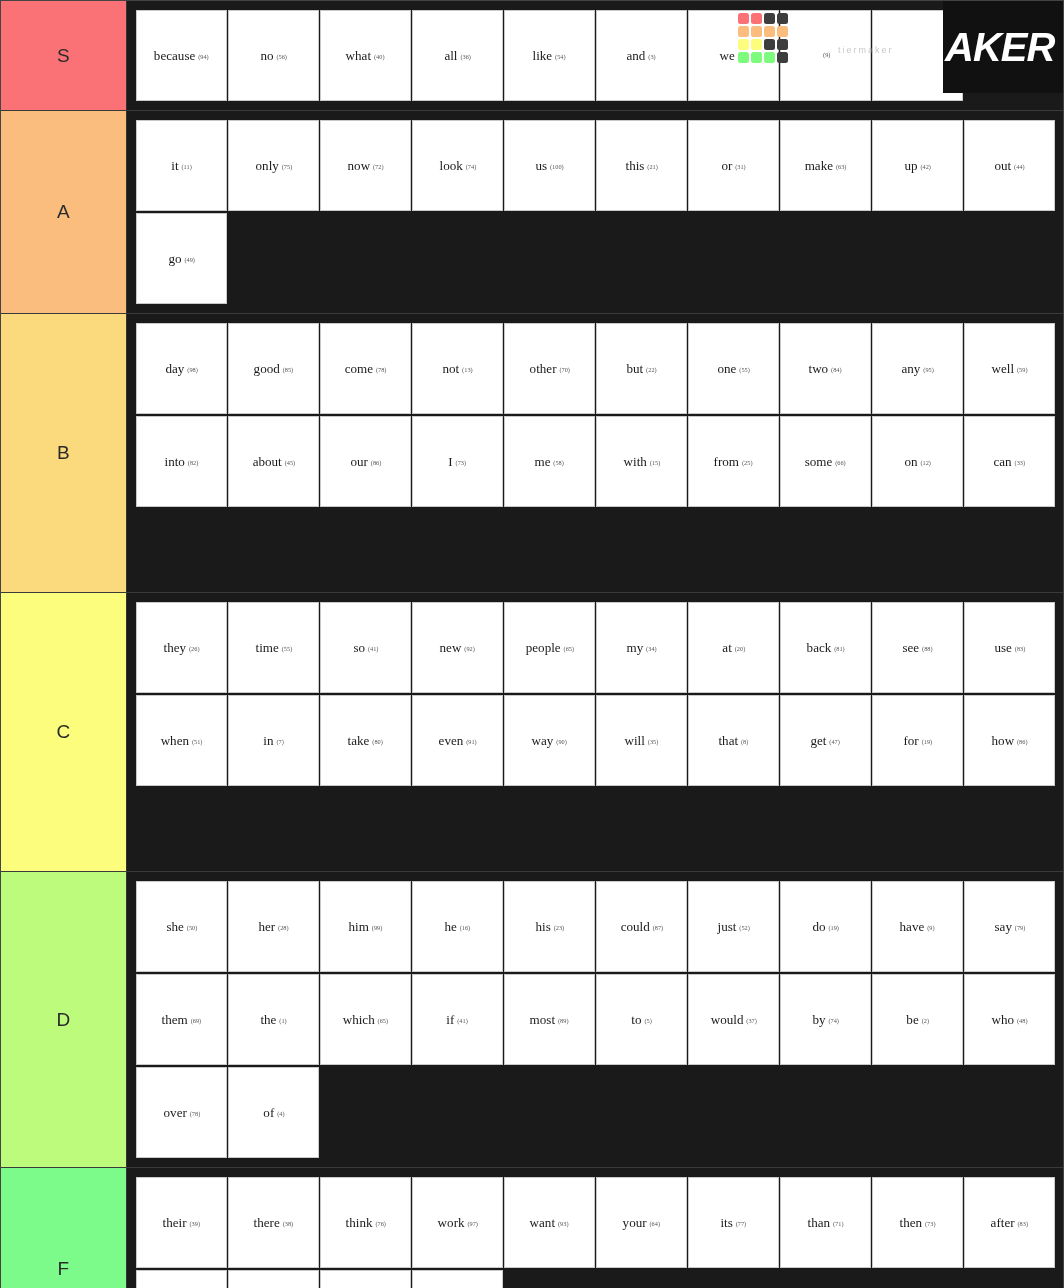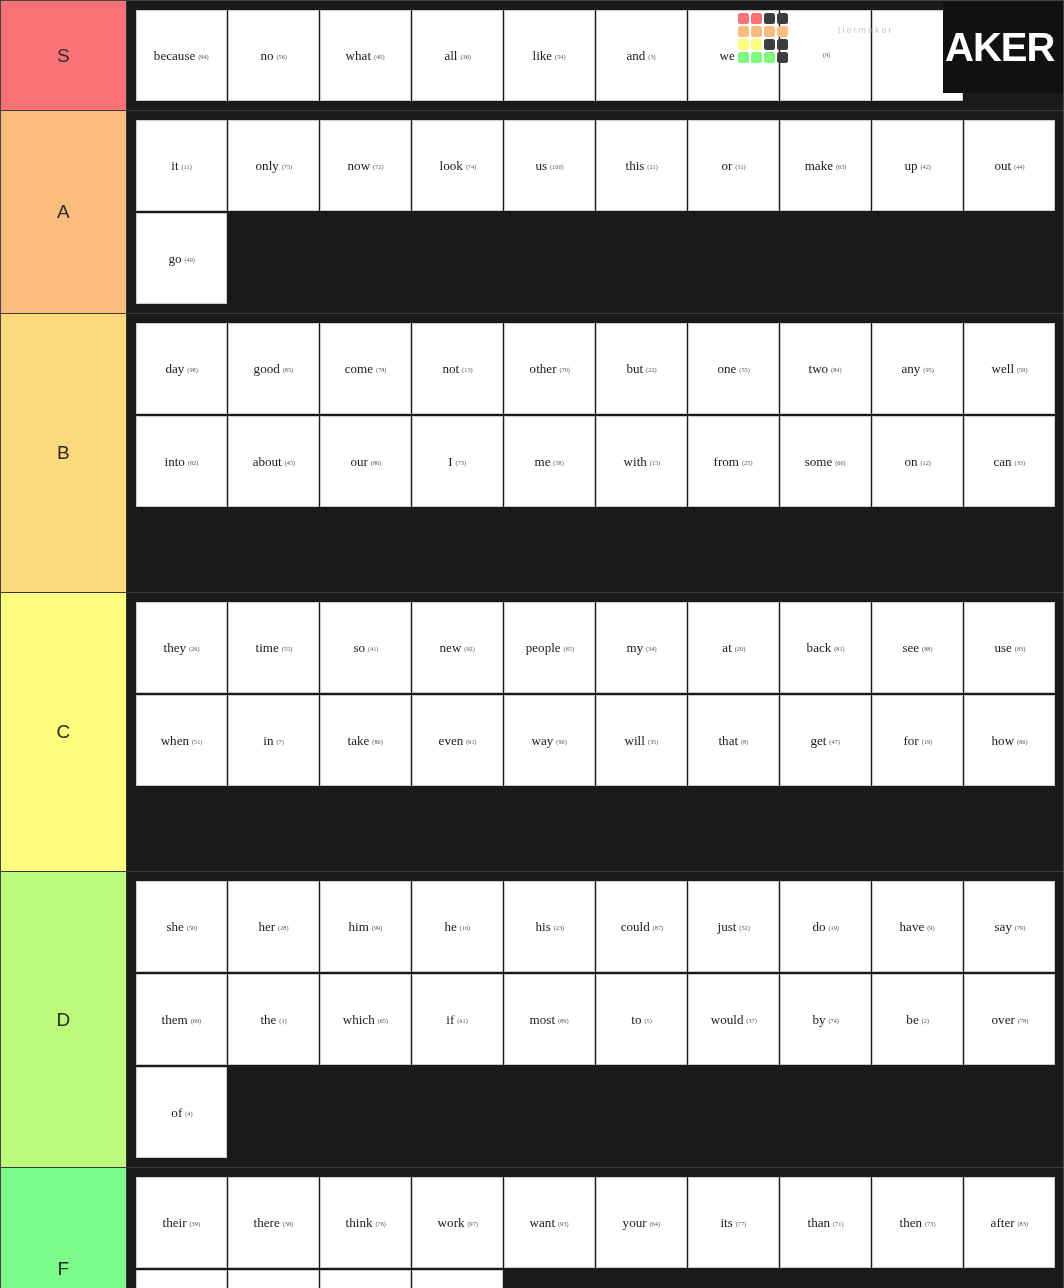--- a/index.html
+++ b/index.html
@@ -95,37 +95,38 @@
     gap: 2px;
   }
   #wm-grid i {
     display: block;
     width: 11px; height: 11px;
     border-radius: 2.5px;
   }
   #wm-text-box {
     position: absolute;
     left: -105px;
-    top: 24px;
+    top: 44px;
     font-family: "Liberation Sans", sans-serif;
     font-size: 9px;
     color: #9a9a9a;
     letter-spacing: 2px;
     opacity: 0.55;
   }
   #wm-brand {
     background: #111111;
     color: #ffffff;
     height: 92px;
     width: 120px;
     display: flex;
     align-items: center;
     justify-content: flex-start;
     font-family: "Liberation Sans", sans-serif;
     font-weight: bold;
+    font-style: italic;
     font-size: 40px;
     letter-spacing: -1px;
     padding-left: 2px;
   }
 </style>
 </head>
 <body>
 
 <div id="sheet">
   <div id="tier-rows">
@@ -617,20 +618,26 @@
           <div class="card">
             <div class="card-inner">
               <span class="word">by</span>
               <span class="rank">(74)</span>
             </div>
           </div>
           <div class="card">
             <div class="card-inner">
               <span class="word">be</span>
               <span class="rank">(2)</span>
+            </div>
+          </div>
+          <div class="card">
+            <div class="card-inner">
+              <span class="word">who</span>
+              <span class="rank">(48)</span>
             </div>
           </div>
           <div class="card">
             <div class="card-inner">
               <span class="word">over</span>
               <span class="rank">(78)</span>
             </div>
           </div>
           <div class="card">
             <div class="card-inner">

